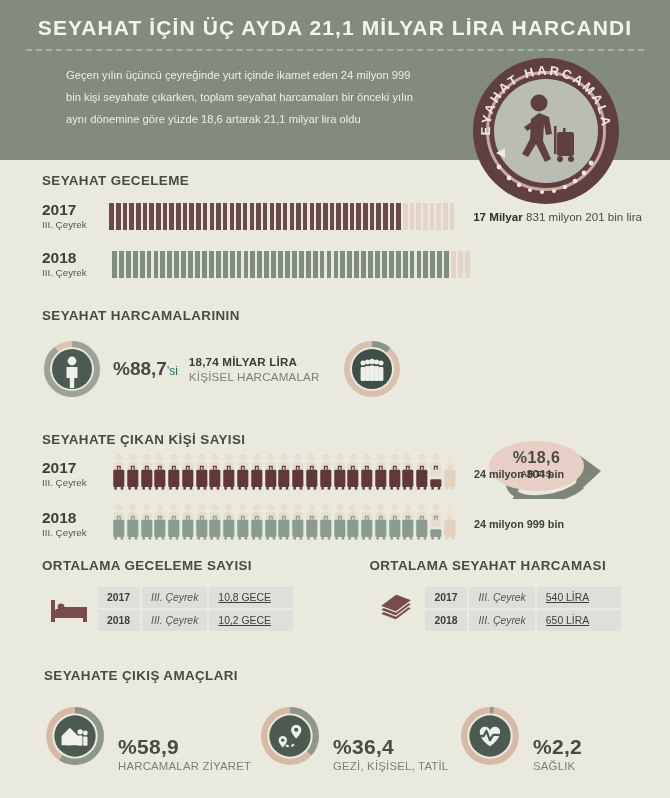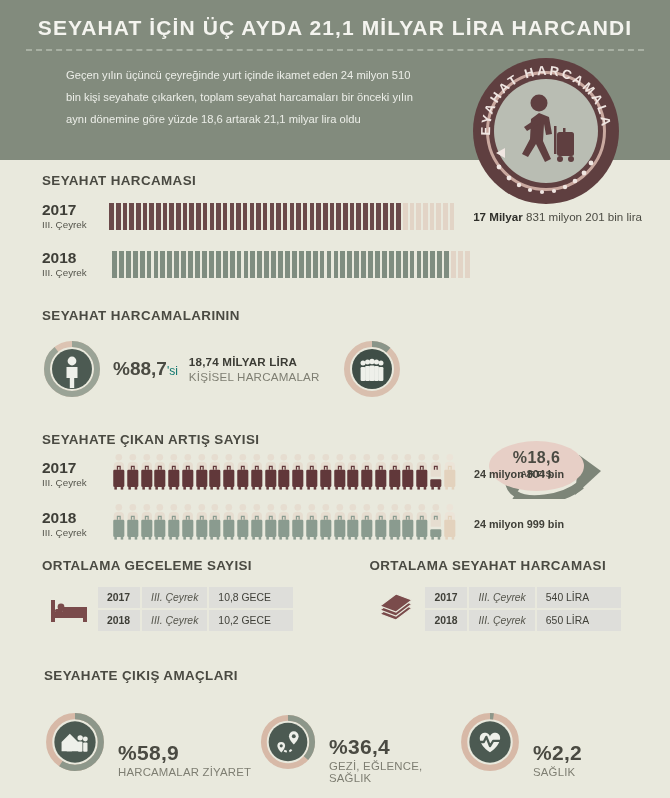--- a/index.html
+++ b/index.html
@@ -144,37 +144,37 @@
   table { border-collapse: separate; border-spacing: 2px; }
   td {
     background: #dededa;
     font-size: 10.4px;
     color: #3f3f38;
     padding: 5px 9px;
     white-space: nowrap;
   }
   td.c-year { font-weight: bold; width: 42px; }
   td.c-q { font-style: italic; color: #55554c; width: 62px; }
-  td.c-v { width: 84px; }
+  td.c-v { width: 84px; text-decoration: underline; }
 
   
   .purpose-block { position: absolute; left: 44px; top: 508px; width: 600px; }
   .purpose-row { display: flex; margin-top: 16px; }
   .purpose-item { display: flex; align-items: center; }
   .purpose-txt { margin-left: 12px; }
   .purpose-pct { font-size: 21px; font-weight: bold; color: #4a4a42; letter-spacing: 0.3px; margin-top: 36px; }
   .purpose-lbl { font-size: 11.4px; color: #7e7e72; letter-spacing: 0.2px; margin-top: 1px; }
 </style>
 </head>
 <body>
 
 <div class="header">
   <div class="header-title">SEYAHAT İÇİN ÜÇ AYDA 21,1 MİLYAR LİRA HARCANDI</div>
   <div class="header-rule"></div>
-  <div class="header-desc">Geçen yılın üçüncü çeyreğinde yurt içinde ikamet eden 24 milyon 510 bin kişi seyahate çıkarken, toplam seyahat harcamaları bir önceki yılın aynı dönemine göre yüzde 18,6 artarak 21,1 milyar lira oldu</div>
+  <div class="header-desc">Geçen yılın üçüncü çeyreğinde yurt içinde ikamet eden 24 milyon 999 bin kişi seyahate çıkarken, toplam seyahat harcamaları bir önceki yılın aynı dönemine göre yüzde 18,6 artarak 21,1 milyar lira oldu</div>
 </div>
 
 <div class="seal">
   <div class="seal-inner-ring"></div>
   <div class="seal-face"></div>
   <svg class="seal-walker" width="104" height="104" viewBox="0 0 104 104">
     <circle cx="45" cy="24" r="8.5" fill="#5f3f40"></circle>
     <path d="M45 34 L55 38 L58 55 L52 56 L50 45 L49 62 L57 80 L51 83 L42 65 L34 78 L28 75 L36 60 L37 40 Z" fill="#5f3f40"></path>
     <path d="M45 38 L30 48 L33 52 L47 44 Z" fill="#5f3f40"></path>
     <rect x="63" y="53" width="17" height="24" rx="2.5" fill="#5f3f40"></rect>
@@ -200,21 +200,21 @@
       <circle cx="118" cy="105" r="2.4"></circle>
         <circle cx="26" cy="109" r="2.4"></circle>
     </g>
     <path d="M23 95 L32 90 L32 100 Z" fill="#f0e6e2"></path>
   </svg>
 </div>
 
 <div class="body-area">
 
   <div class="spend-block">
-    <div class="section-title">SEYAHAT HARCAMASI</div>
+    <div class="section-title">SEYAHAT GECELEME</div>
 
     <div class="bar-row">
       <div class="bar-year">
         <div class="y">2017</div>
         <div class="q">III. Çeyrek</div>
       </div>
       <div class="bar-track" id="bar0">
           <span style="background: rgb(107, 74, 74);"></span>
           <span style="background: rgb(107, 74, 74);"></span>
           <span style="background: rgb(107, 74, 74);"></span>
@@ -395,21 +395,21 @@
                 <rect x="36.6" y="28" width="4.8" height="14" rx="1.2"></rect>
             </g>
           </svg>
         </div>
       </div>
 
     </div>
   </div>
 
   <div class="people-block">
-    <div class="section-title">SEYAHATE ÇIKAN ARTIŞ SAYISI</div>
+    <div class="section-title">SEYAHATE ÇIKAN KİŞİ SAYISI</div>
 
     <div class="case-row">
       <div class="case-year">
         <div class="y">2017</div>
         <div class="q">III. Çeyrek</div>
       </div>
       <div class="case-track" id="cases0">
           <div style="margin-right: 0.2px;"><svg width="13.6" height="38" viewBox="0 0 17 48">
               <circle cx="8.5" cy="5.5" r="4.2" fill="#e6ddd0"></circle>
               <path d="M2 16 q0 -5 6.5 -5 q6.5 0 6.5 5 v14 h-13 Z" fill="#e6ddd0"></path>
@@ -922,21 +922,21 @@
           <g>
             <path d="M36 19 a5 5 0 0 1 5 5 c0 3.6 -5 8.5 -5 8.5 s-5 -4.9 -5 -8.5 a5 5 0 0 1 5 -5 Z" fill="#eef0ea"></path>
             <circle cx="36" cy="24" r="2" fill="#4c5a52"></circle>
             <path d="M23 30 a4 4 0 0 1 4 4 c0 3 -4 7 -4 7 s-4 -4 -4 -7 a4 4 0 0 1 4 -4 Z" fill="#eef0ea"></path>
             <circle cx="23" cy="34" r="1.6" fill="#4c5a52"></circle>
             <path d="M26 39 q6 3 9 -3" stroke="#eef0ea" stroke-width="2" fill="none" stroke-dasharray="3 2.5"></path>
           </g>
         </svg>
         <div class="purpose-txt">
           <div class="purpose-pct">%36,4</div>
-          <div class="purpose-lbl">GEZİ, EĞLENCE, SAĞLIK</div>
+          <div class="purpose-lbl">GEZİ, KİŞİSEL, TATİL</div>
         </div>
       </div>
 
       <div class="purpose-item">
         <svg width="62" height="62" viewBox="0 0 60 60">
           <circle cx="30" cy="30" r="25" fill="none" stroke="#d7b9a7" stroke-width="6"></circle>
           <circle cx="30" cy="30" r="25" fill="none" stroke="#8d978a" stroke-width="6" stroke-dasharray="3.5 157.1" transform="rotate(-90 30 30)"></circle>
           <circle cx="30" cy="30" r="20" fill="#4c5a52"></circle>
           <g>
             <path d="M30 40 C 18 32, 18 22, 24.5 21 C 27.5 20.5, 30 23, 30 25 C 30 23, 32.5 20.5, 35.5 21 C 42 22, 42 32, 30 40 Z" fill="#eef0ea"></path>

